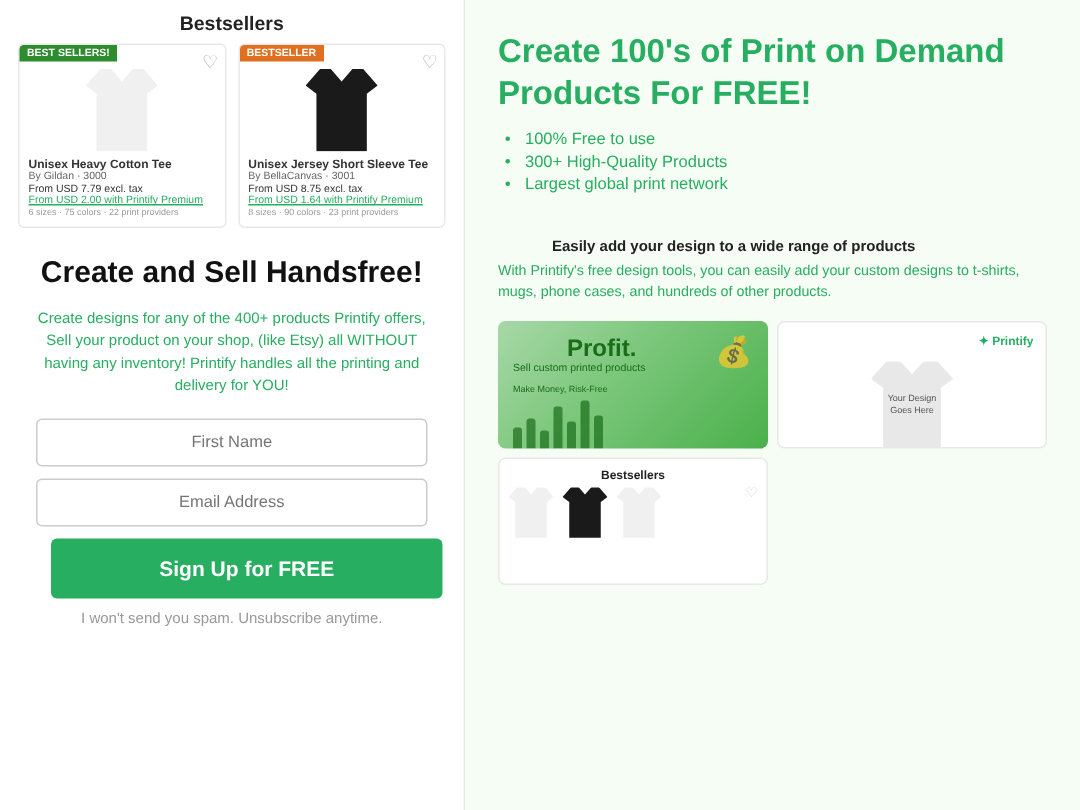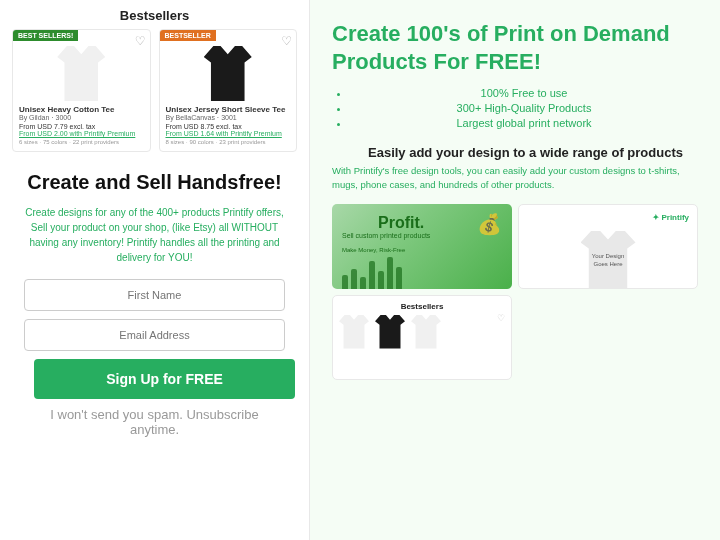--- a/index.html
+++ b/index.html
@@ -160,21 +160,21 @@
       font-size: 14px;
       font-weight: bold;
       border: none;
       border-radius: 4px;
       padding: 12px;
       cursor: pointer;
       margin-bottom: 8px;
       margin-left: 20px;
     }
     .spam-note {
-      font-size: 13px;
+      font-size: 10px;
       color: #999;
       text-align: center;
     }
 
     
     .right-panel {
       flex: 1;
       background: #f5fdf5;
       padding: 20px 22px;
       overflow: hidden;
@@ -182,30 +182,29 @@
     .right-heading {
       font-size: 22px;
       font-weight: 900;
       color: #27ae60;
       line-height: 1.25;
       margin-bottom: 12px;
     }
     .bullet-list {
       list-style: disc;
       padding-left: 18px;
-      margin-bottom: 16px;
-      text-align: center;
+      margin-bottom: 30px;
     }
     .bullet-list li {
       font-size: 11px;
       color: #27ae60;
       margin-bottom: 3px;
     }
     .subheading {
-      font-size: 13px;
+      font-size: 10px;
       font-weight: bold;
       color: #222;
       margin-bottom: 4px;
       padding-left: 36px;
     }
     .subtext {
       font-size: 9.5px;
       color: #555;
       line-height: 1.45;
       margin-bottom: 12px;

